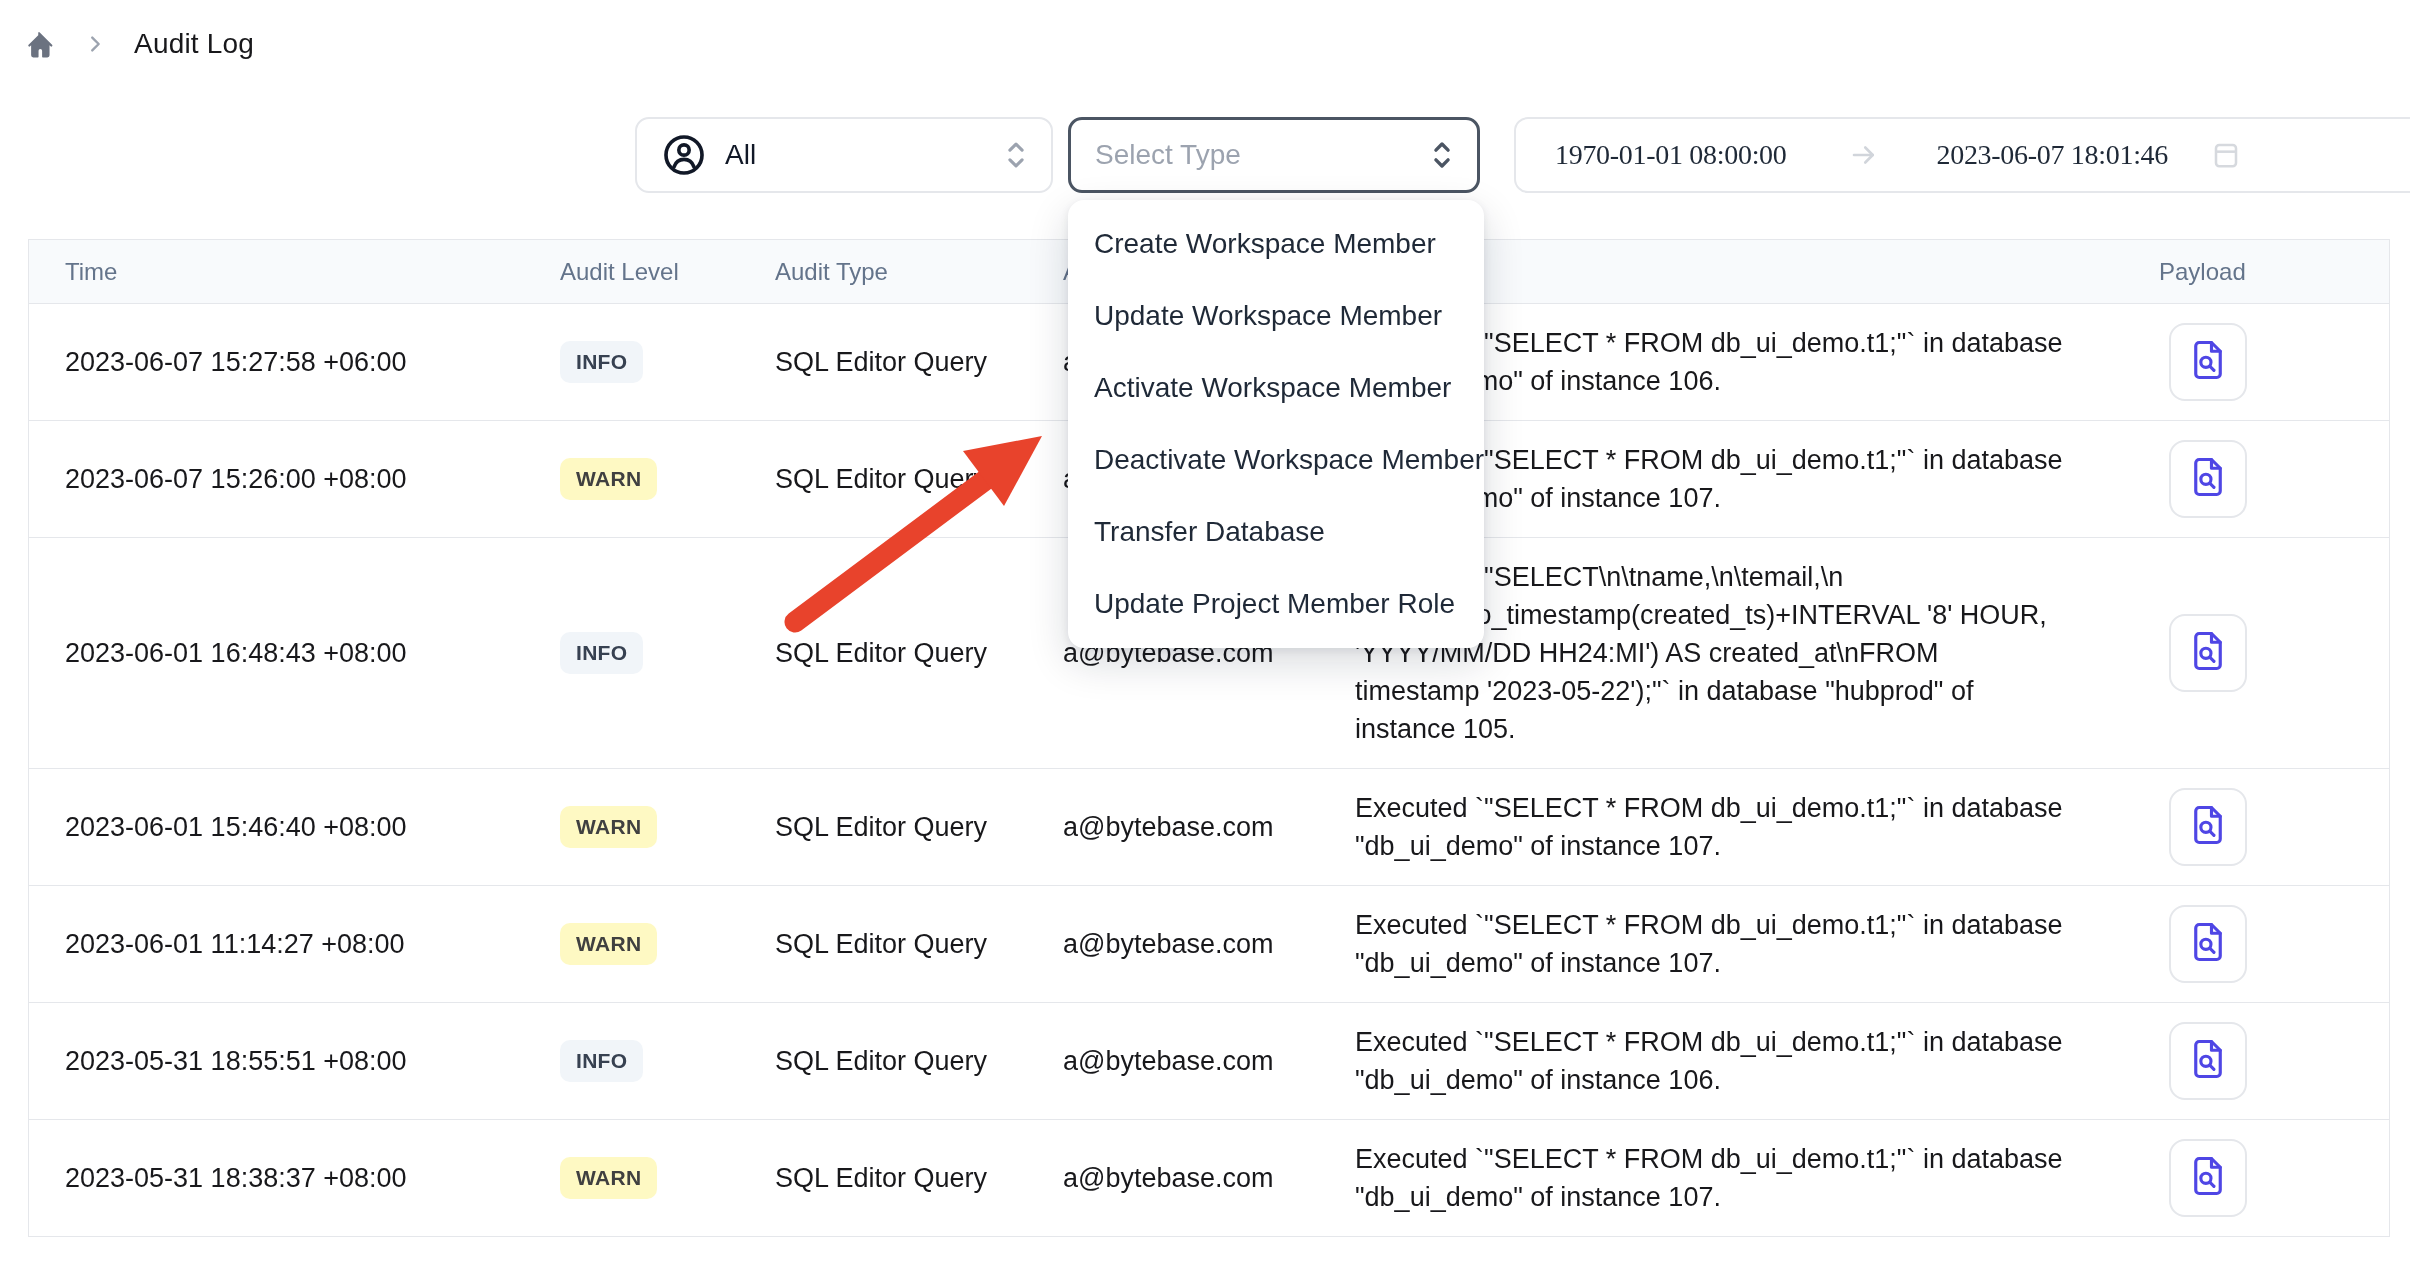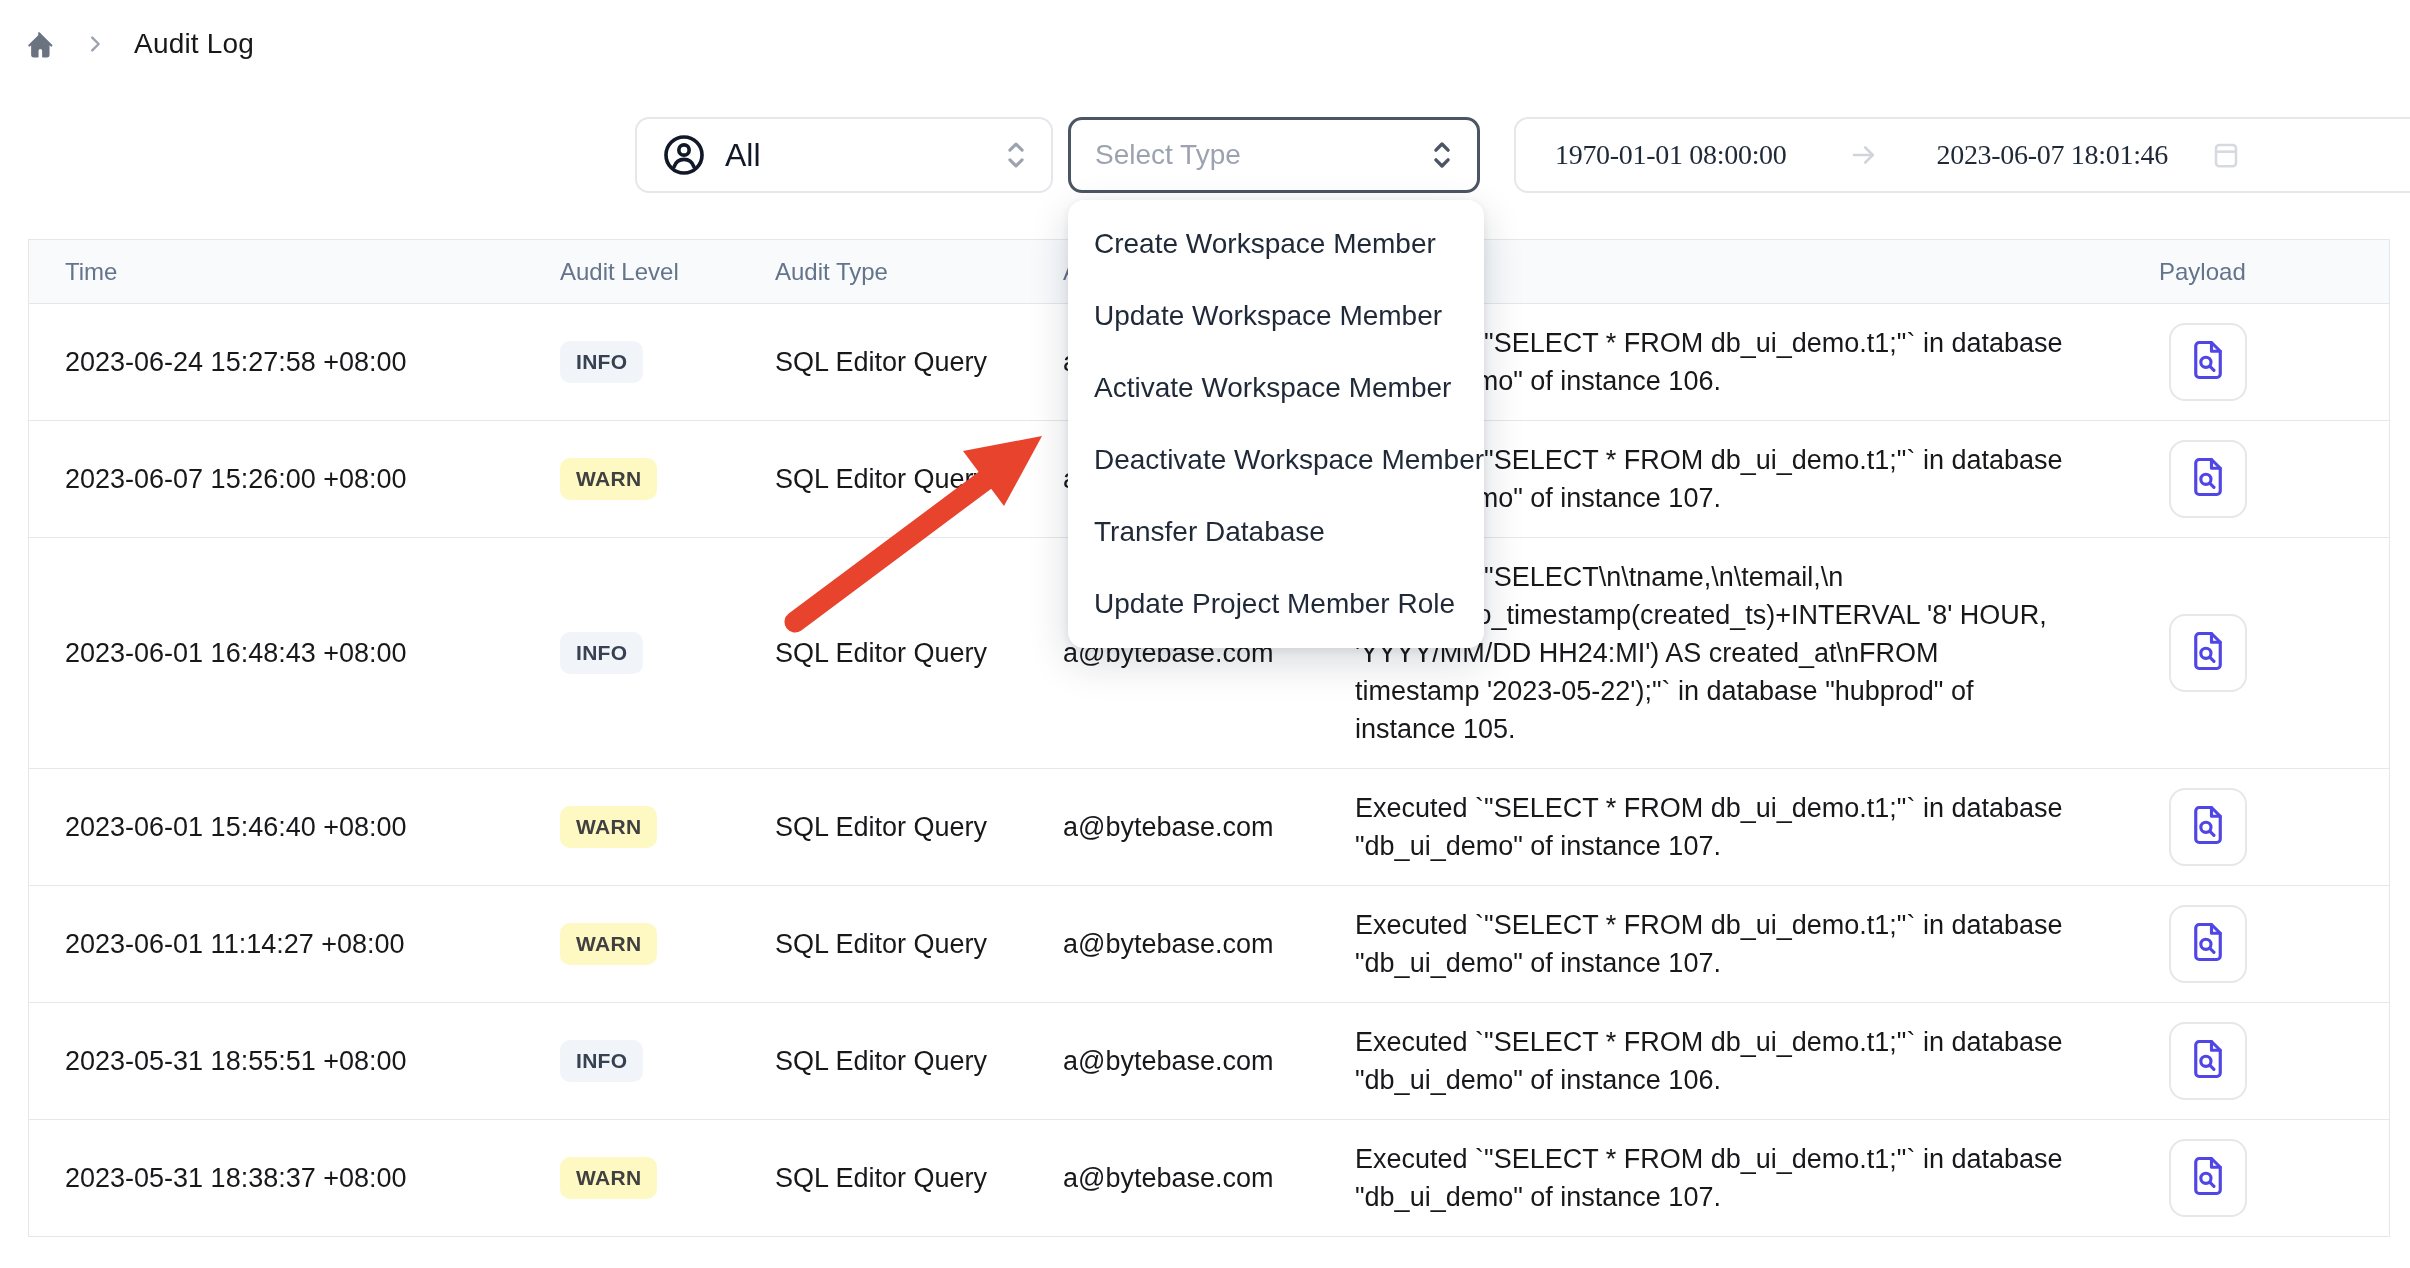--- a/index.html
+++ b/index.html
@@ -12,21 +12,21 @@
   
   .breadcrumb { position:absolute; top:26px; left:22px; height:36px; display:flex; align-items:center; gap:28px; }
   .breadcrumb .home-ic { width:34px; height:34px; color:#6b7280; }
   .breadcrumb .chev-ic { width:22px; height:22px; color:#9ca3af; }
   .breadcrumb .title { font-size:28px; font-weight:500; color:#18181b; letter-spacing:.2px; }
 
   
   .control { position:absolute; top:117px; height:76px; background:#fff; border-radius:14px; display:flex; align-items:center; }
   #actor-select { left:635px; width:418px; border:2px solid #e5e7eb; padding:0 24px; cursor:pointer; }
   #actor-select .user-ic { width:46px; height:46px; color:#111827; flex:0 0 auto; }
-  #actor-select .val { margin-left:18px; font-size:32px; color:#111827; }
+  #actor-select .val { margin-left:18px; font-size:28px; color:#111827; }
   .updown-ic { position:absolute; right:20px; width:30px; height:34px; color:#6b7280; }
   #type-select { left:1068px; width:412px; border:3px solid #4b5563; padding:0 24px; cursor:pointer; }
   #type-select .placeholder { font-size:28px; color:#9ca3af; }
   #date-range { left:1514px; width:985px; border:2px solid #e5e7eb; padding:0 16px 0 39px; cursor:pointer;font-family:Liberation Serif, serif; }
   #date-range .d { font-size:28px; color:#1f2937; letter-spacing:-.3px; }
   #date-range .arrow-ic { width:30px; height:30px; color:#d1d5db; margin:0 58px 0 62px; }
   #date-range .cal-ic { width:32px; height:32px; color:#d6d9de; margin-left:42px; }
 
   
   .table { position:absolute; left:28px; top:239px; width:2362px; border:1px solid #e5e7eb; border-bottom:none; background:#fff; }
@@ -124,21 +124,21 @@
   <div class="thead">
     <div class="cell col-time">Time</div>
     <div class="cell col-level">Audit Level</div>
     <div class="cell col-type">Audit Type</div>
     <div class="cell col-actor">Actor</div>
     <div class="cell col-comment"></div>
     <div class="cell col-payload">Payload</div>
   </div>
   <div id="table-body">
   <div class="trow">
-    <div class="cell col-time">2023-06-24 15:27:58 +08:00</div>
+    <div class="cell col-time">2023-06-07 15:27:58 +06:00</div>
     <div class="cell col-level"><span class="badge badge-info">INFO</span></div>
     <div class="cell col-type">SQL Editor Query</div>
     <div class="cell col-actor">a@bytebase.com</div>
     <div class="cell col-comment">
           <div class="comment-lines">
             <div>Executed `"SELECT * FROM db_ui_demo.t1;"` in database</div>
             <div>"db_ui_demo" of instance 106.</div>
           </div>
         </div>
     <div class="cell col-payload">

